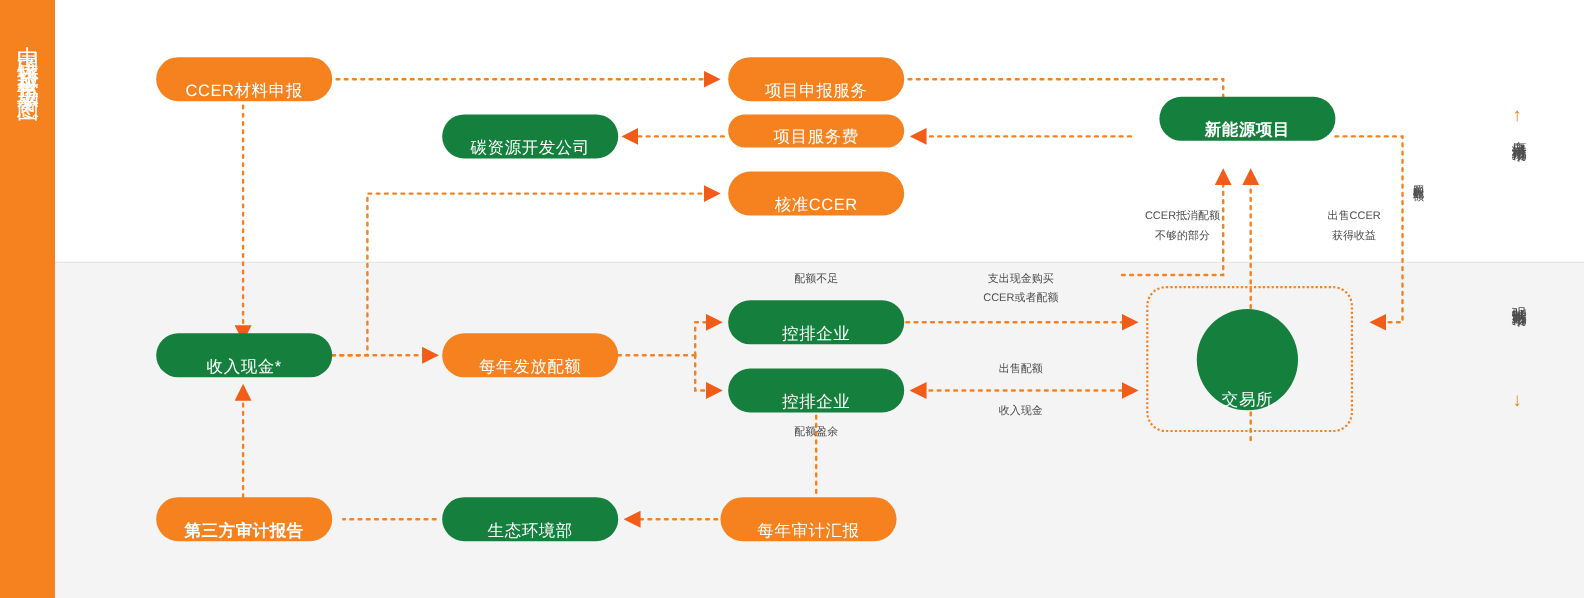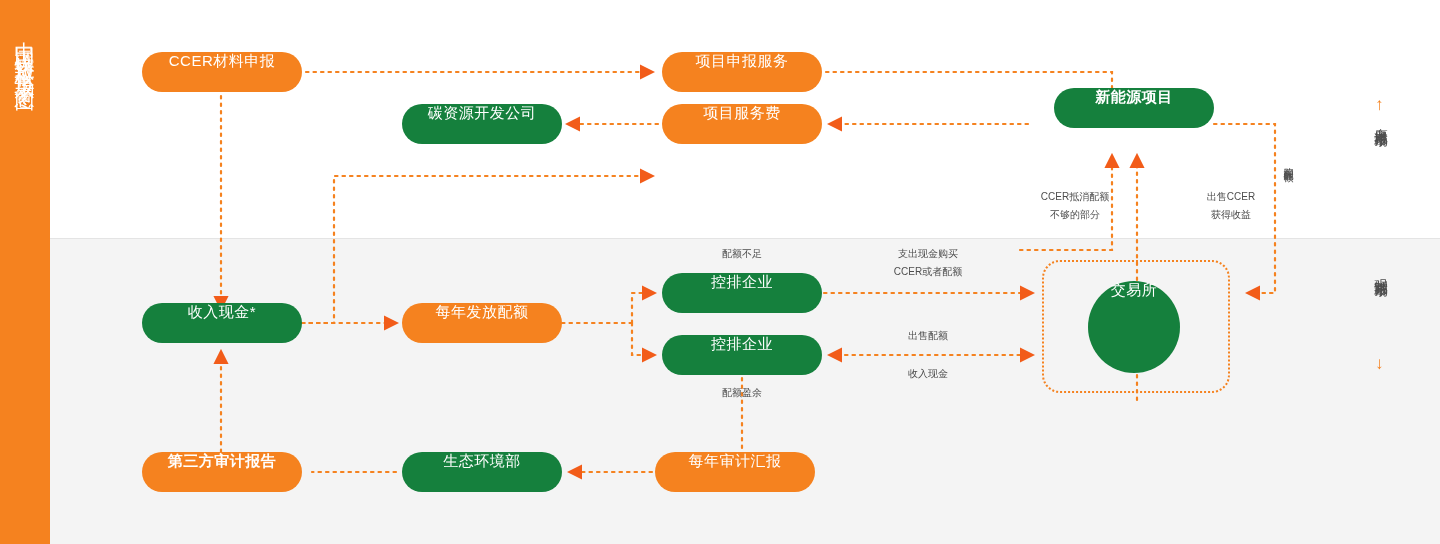--- a/index.html
+++ b/index.html
@@ -37,21 +37,21 @@
     font-size: 20px;
     letter-spacing: 5px;
     line-height: 1.1;
     white-space: nowrap;
   }
   
   #wires { position: absolute; left: 0; top: 0; width: 1440px; height: 544px; }
   
   .node {
     position: absolute;
-    display: flex; align-items: flex-start; justify-content: center;
+    display: flex; align-items: flex-end; justify-content: center;
     border-radius: 999px;
     color: #ffffff;
     font-size: 15px;
     letter-spacing: 0.5px;
     white-space: nowrap;
     z-index: 5;
   }
   .node.orange { background: #f5821f; }
   .node.green  { background: #15803d; }
   .node.circle { border-radius: 50%; }
@@ -163,24 +163,27 @@
   </div>
 
   <div class="node green" style="left:402px; top:104px; width:160px; height:40px;">
     <span>碳资源开发公司</span>
   </div>
 
   <div class="node orange" style="left:662px; top:52px; width:160px; height:40px;">
     <span>项目申报服务</span>
   </div>
 
-  <div class="node orange" style="left:662px; top:104px; width:160px; height:40px;font-family:Liberation Serif, serif;">
+  <div class="node orange" style="left:662px; top:104px; width:160px; height:30px;font-family:Liberation Serif, serif;">
     <span>项目服务费</span>
   </div>
 
+  <div class="node orange" style="left:662px; top:156px; width:160px; height:40px;">
+    <span>核准CCER</span>
+  </div>
 
   <div class="node green" style="left:1054px; top:88px; width:160px; height:40px;font-weight:bold;">
     <span>新能源项目</span>
   </div>
 
   <div class="node green" style="left:142px; top:303px; width:160px; height:40px;">
     <span>收入现金*</span>
   </div>
 
   <div class="node orange" style="left:402px; top:303px; width:160px; height:40px;">

